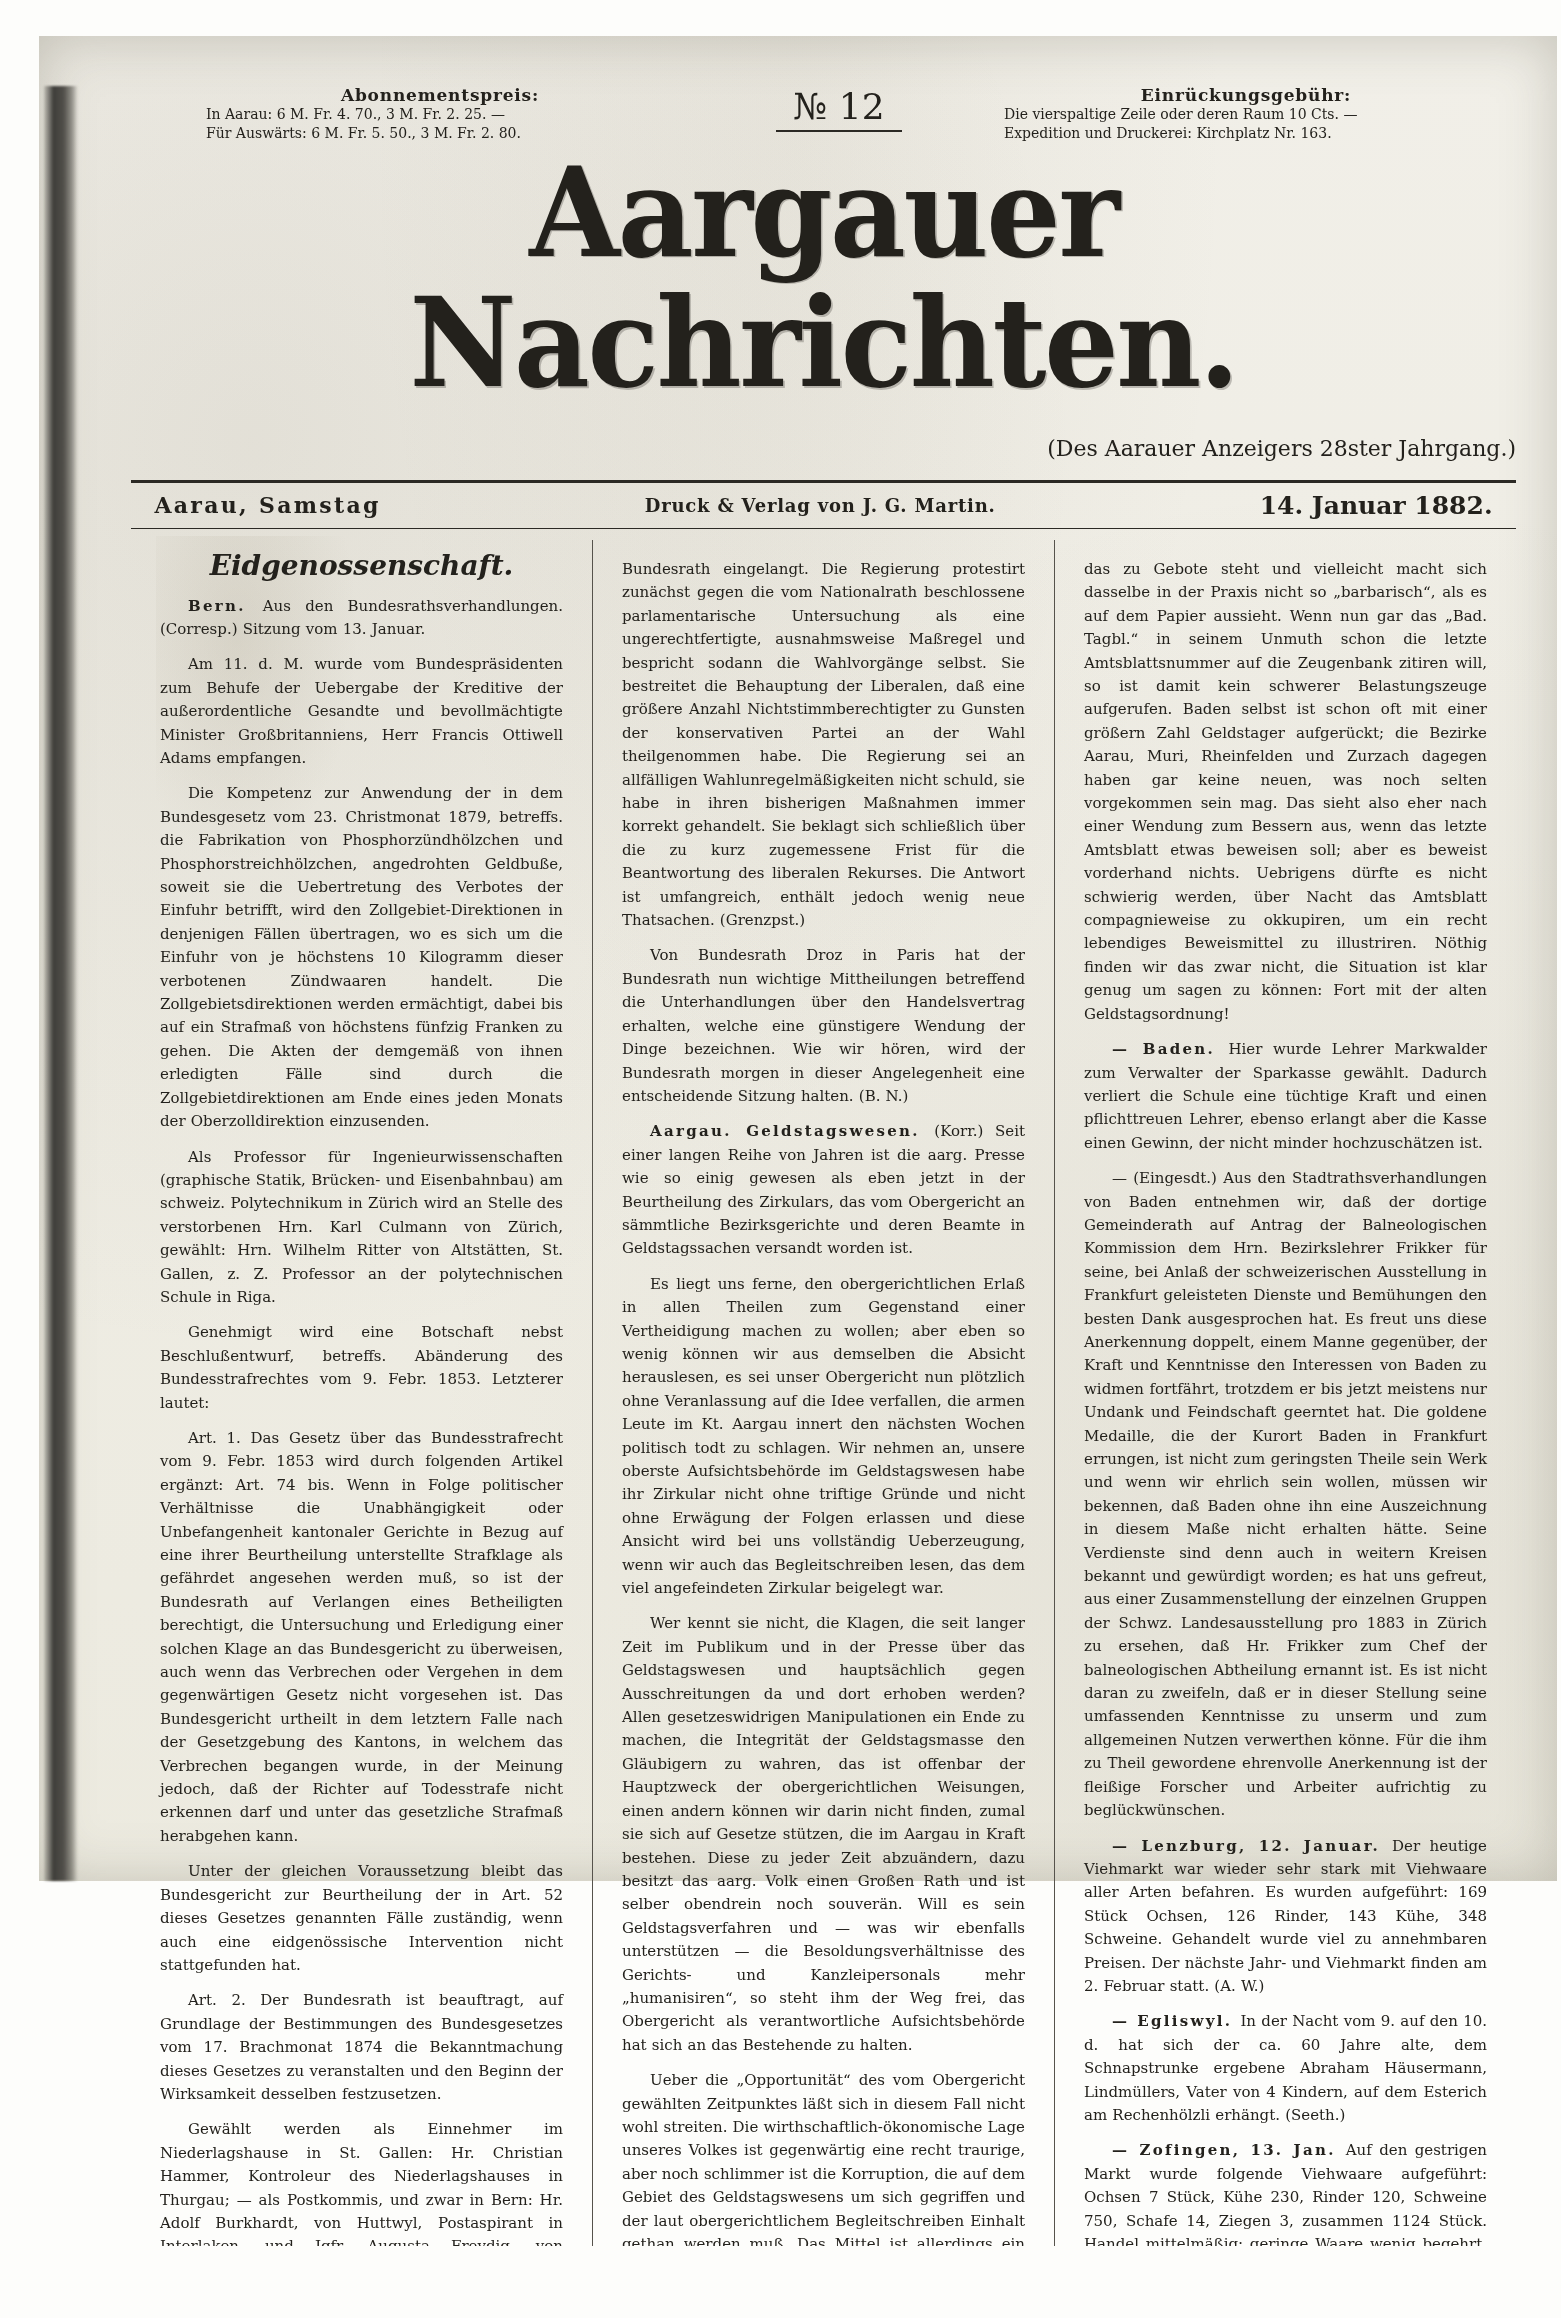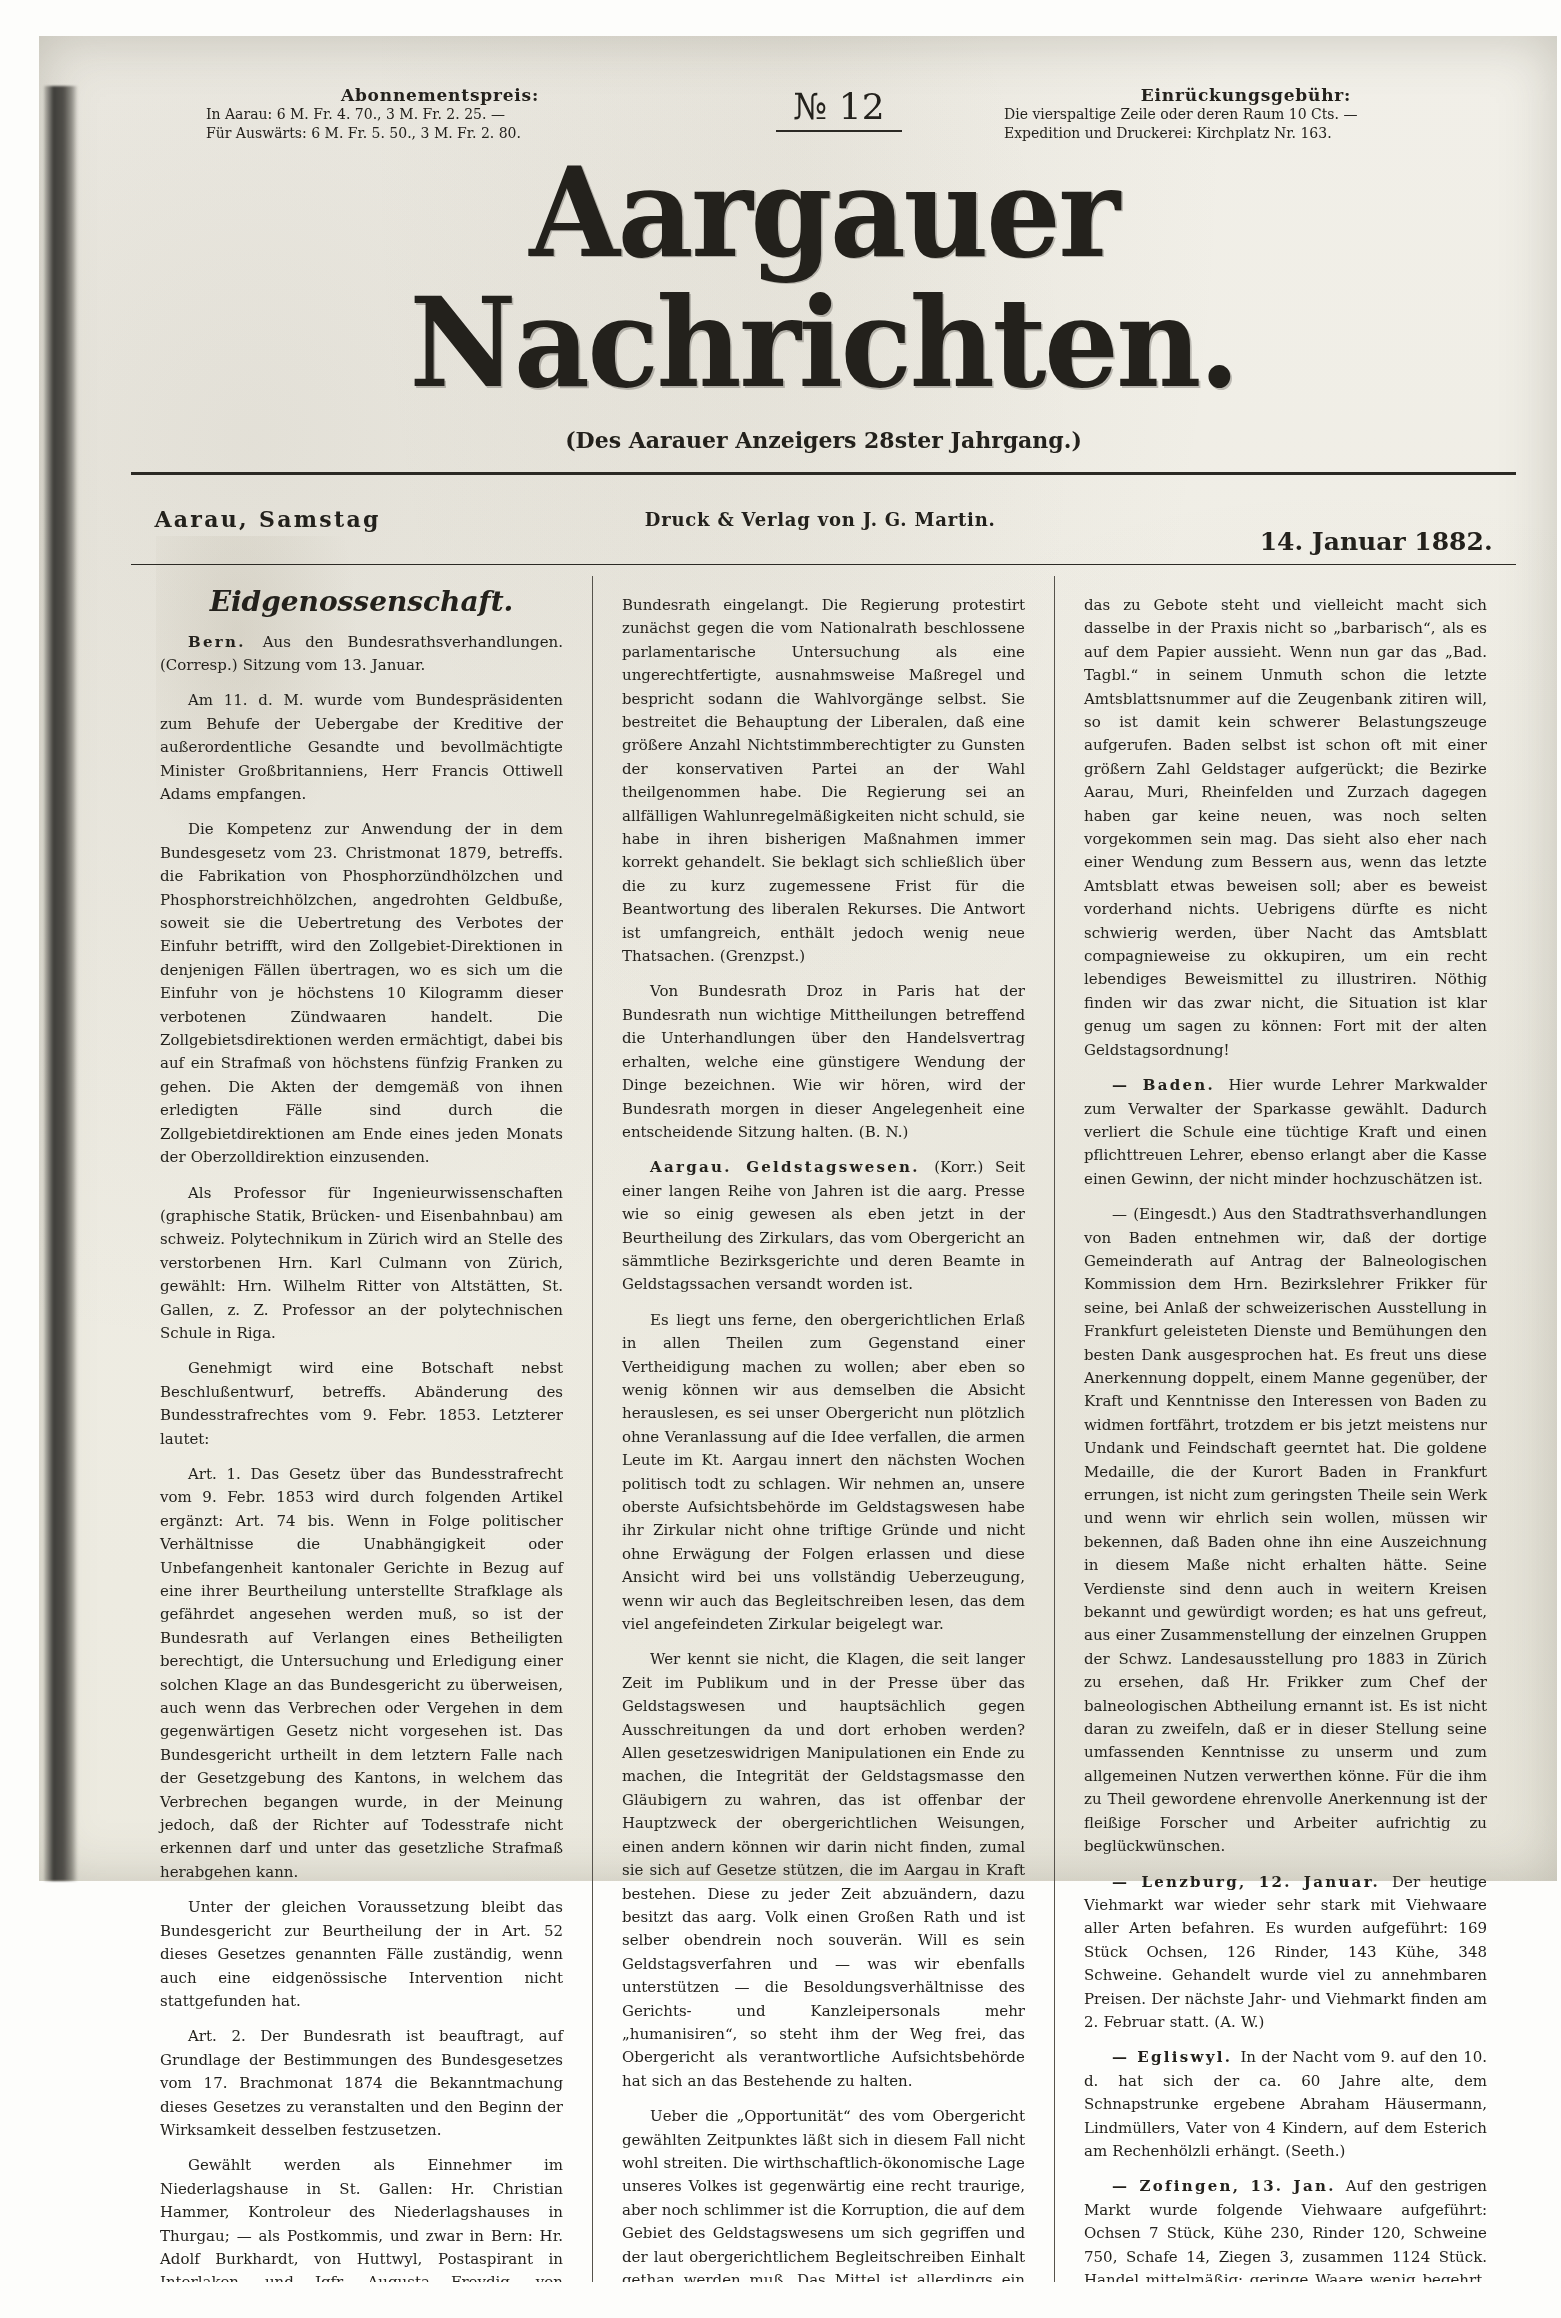--- a/index.html
+++ b/index.html
@@ -54,32 +54,32 @@
   .masthead {
     text-align:center;
     font-size:117px; line-height:1.05;
     font-weight:bold;
     letter-spacing:-2.3px;
     margin:11px 0 0;
     transform:scaleY(1.06);
     text-shadow: 1.6px 1.6px 0 rgba(35,33,28,0.25);
   }
   .subtitle {
-    text-align:center; font-weight:bold; font-size:22px; margin-top:27px;
+    text-align:right; font-weight:normal; font-size:22px; margin-top:36px;
   }
   .dateline {
     margin-top:19px;
     border-top:3.9px solid #2b2924;
     border-bottom:1.6px solid #2b2924;
     display:flex; justify-content:space-between; align-items:center;
     padding:7.8px 23.4px;
   }
   .dl-place { font-weight:bold; font-size:22px; letter-spacing:2.3px; }
   .dl-publisher { font-weight:bold; font-size:18px; letter-spacing:0.8px; }
-  .dl-date { font-weight:bold; font-size:25px;margin-top:44px; }
+  .dl-date { font-weight:bold; font-size:25px; }
   
   .columns {
     display:flex; margin-top:11px; height:1706px; overflow:hidden;
   }
   .col {
     flex:1 1 0; padding:6.2px 17px 0; overflow:hidden;
   }
   .col + .col { border-left:1.6px solid #56534c; }
   .col-heading {
     text-align:center; font-size:28px; font-weight:bold; font-style:italic;

